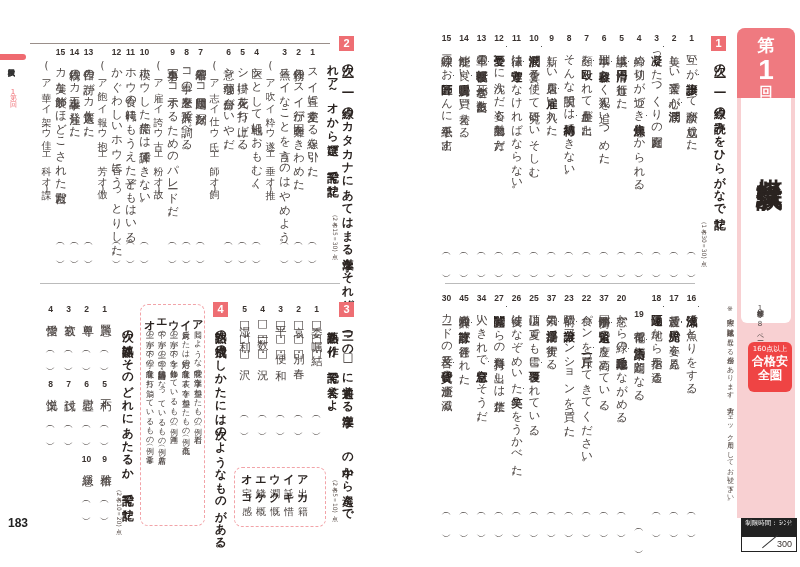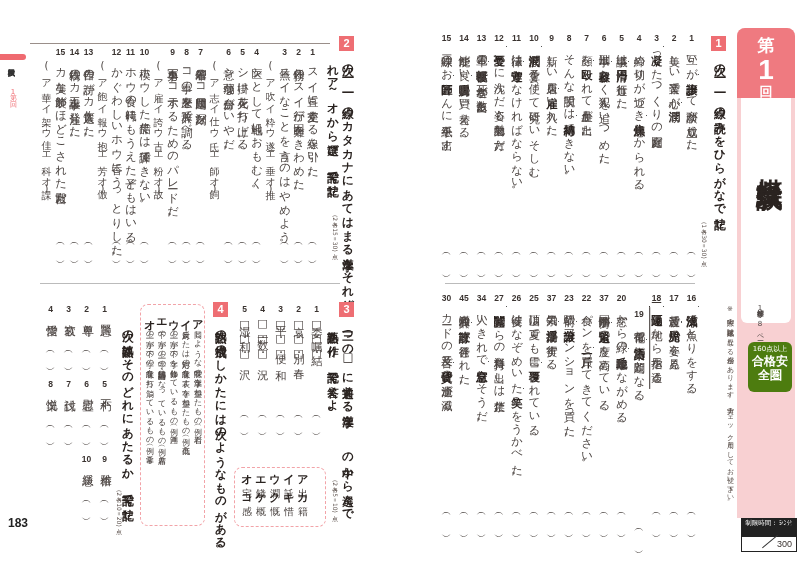--- a/index.html
+++ b/index.html
@@ -71,21 +71,21 @@
   .answer-ref {
     position: absolute; left: 350px; top: 304px; font-size: 7px; color: #4a4340;
     writing-mode: vertical-rl; text-orientation: upright; line-height: 10px;
   }
   .grade {
     position: absolute; left: 343px; width: 44px; height: 50px; border-radius: 6px;
     color: #fff; text-align: center;
   }
   .grade .lbl { font-size: 7px; padding-top: 2px; }
   .grade .val { font-size: 12px; font-weight: bold; line-height: 14px; }
-  .grade-1 { top: 342px; background: #4d7c0f; }
+  .grade-1 { top: 342px; background: #ef4444; }
   .grade-2 { top: 398px; background: #7a2a2a; }
   .grade-3 { top: 454px; background: #4a4440; }
   .timebox {
     position: absolute; left: 336px; top: 518px; width: 56px; height: 34px;
     border: 1px solid #222; background: #fff;
   }
   .timebox .hdr { background: #222; color: #fff; font-size: 6.5px; text-align: center; height: 18px; line-height: 9px; }
   .timebox .slash { position: absolute; left: 18px; top: 22px; width: 20px; height: 1px; background: #333; transform: rotate(-40deg); }
   .timebox .total { position: absolute; right: 4px; bottom: 2px; font-size: 9px; font-family: "Liberation Sans", sans-serif; }
 
@@ -494,21 +494,21 @@
         <div class="qtext"><span></span><b>浅瀬</b><span>で魚とりをする。</span></div>
         <div class="paren" style="top: 215px;">︵</div>
         <div class="paren" style="top: 240px;">︶</div>
       </div>
       <div class="qcol" style="left: 262.5px; top: 292px;">
         <div class="qnum">17</div>
         <div class="qtext"><span>超音波で</span><b>胎児</b><span>の姿を見る。</span></div>
         <div class="paren" style="top: 215px;">︵</div>
         <div class="paren" style="top: 240px;">︶</div>
       </div>
-      <div class="qcol" style="left: 245px; top: 292px; text-decoration: underline;">
+      <div class="qcol" style="left: 245px; top: 292px;">
         <div class="qnum">18</div>
         <div class="qtext"><span></span><b>遠隔</b><span>の地から指示を送る。</span></div>
         <div class="paren" style="top: 215px;">︵</div>
         <div class="paren" style="top: 240px;">︶</div>
       </div>
       <div class="qcol" style="left: 227.5px; top: 308px;">
         <div class="qnum">19</div>
         <div class="qtext"><span>都市化で大気</span><b>汚染</b><span>が問題となる。</span></div>
         <div class="paren" style="top: 215px;">︵</div>
         <div class="paren" style="top: 240px;">︶</div>

